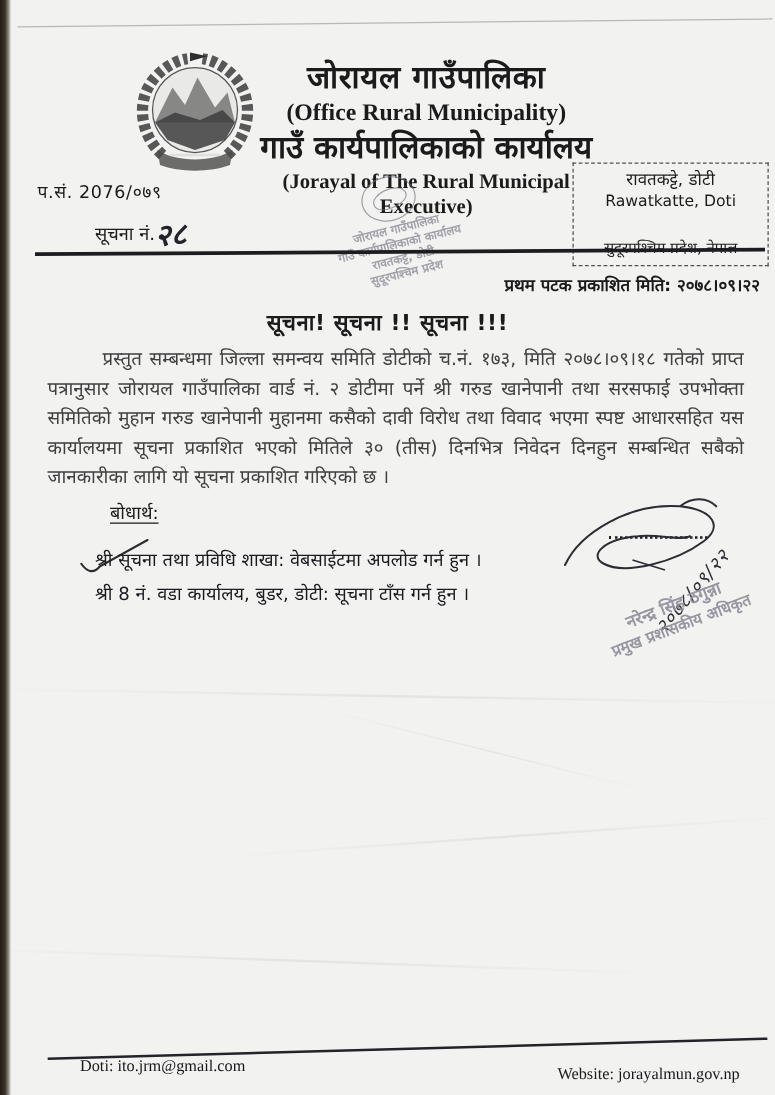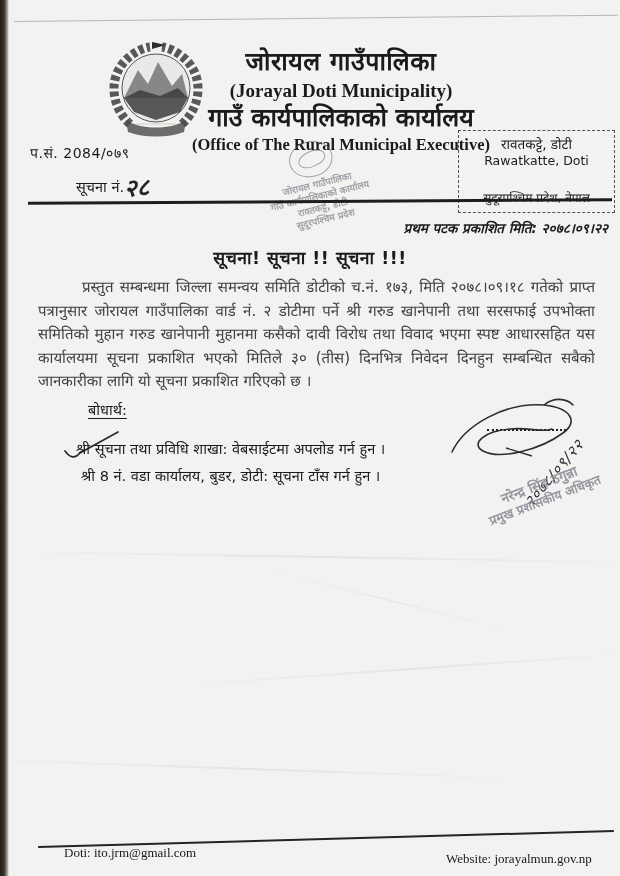--- a/index.html
+++ b/index.html
@@ -46,29 +46,29 @@
     border-radius:50%; position:relative; }
   .stamp-top .emblem::after { content:""; position:absolute; left:8px; top:9px; width:26px; height:14px;
     border:1.2px solid currentColor; border-radius:50% 60% 45% 55%; transform:rotate(-12deg); }
   .stamp-top .sline { font-size:9.5px; line-height:12px; font-weight:700; white-space:nowrap; }
 
   .header-rule { position:absolute; left:28px; top:200px; width:584px; height:2.6px;
     background:#1d1d1f; transform:rotate(-0.35deg); }
 
   
   .pub-date { position:absolute; left:350px; top:219px; width:258px; text-align:right;
-    font-size:13.5px; font-weight:700;font-style:italic; }
+    font-size:13.5px; font-weight:700; }
   .doc-title { position:absolute; left:30px; top:245px; width:560px; text-align:center;
     font-size:17.5px; font-weight:700; letter-spacing:.5px; }
   .body-par { position:absolute; left:38px; top:276px; width:557px; font-size:15px;
     line-height:23.5px; text-align:justify; text-indent:44px; color:#404040; }
 
   .bodhartha { position:absolute; left:88px; top:399px; font-size:14.5px; font-weight:400;
     text-decoration:underline; text-underline-offset:3px; }
-  .cc-list { position:absolute; left:76px; top:436px; font-size:14.5px; line-height:27px; color:#1a1a1e;text-align:center; }
+  .cc-list { position:absolute; left:76px; top:436px; font-size:14.5px; line-height:27px; color:#1a1a1e; }
   .tick { position:absolute; left:62px; top:429px; width:62px; height:34px; }
 
   
   .sig-dotted { position:absolute; left:487px; top:429px; width:79px; height:0;
     border-top:2.2px dotted #1d1d22; }
   .sig-scribble { position:absolute; left:446px; top:396px; width:142px; height:76px; }
   .sig-date { position:absolute; left:527px; top:494px; font-size:15px; font-style:italic;
     color:#2e2e36; transform:rotate(-50deg); transform-origin:0 50%; white-space:nowrap; letter-spacing:1px; }
   .name-stamp { position:absolute; left:458px; top:476px; width:168px; text-align:center;
     transform:rotate(-21deg); color:#8f8c98; opacity:.9; font-weight:700; }
@@ -106,26 +106,26 @@
       <ellipse cx="56" cy="48" rx="34" ry="34" fill="#e9eae7" stroke="#555" stroke-width="1"></ellipse>
       <path d="M24,58 L38,30 L48,44 L58,22 L72,46 L82,34 L88,58 Z" fill="#6e6e6e" opacity=".8"></path>
       <path d="M24,58 L40,50 L60,56 L78,48 L88,58 L80,72 L56,80 L34,72 Z" fill="#3d3d3d" opacity=".85"></path>
       <path d="M26,80 C40,90 72,90 86,80 L84,92 C68,98 44,98 28,92 Z" fill="#4a4a4a" opacity=".8"></path>
       <path d="M36,84 L76,84" stroke="#d8d8d4" stroke-width="2" opacity=".7"></path>
     </svg>
   </span>
 
   <div class="header-text">
     <div class="np-big">जोरायल गाउँपालिका</div>
-    <div class="org-en en-bold">(Jorayal Doti Municipality)</div>
+    <div class="org-en en-bold">(Office Rural Municipality)</div>
     <div class="office-np">गाउँ कार्यपालिकाको कार्यालय</div>
-    <div class="office-en en-bold">(Office of The Rural Municipal Executive)</div>
+    <div class="office-en en-bold">(Jorayal of The Rural Municipal Executive)</div>
   </div>
 
-  <div class="ref-no">प.सं. 2084/०७९</div>
+  <div class="ref-no">प.सं. 2076/०७९</div>
   <div class="notice-no">
     <span>सूचना नं.</span><span class="handwritten-no">२८</span>
   </div>
 
   <div class="address-box">
     <div class="l1">रावतकट्टे, डोटी</div>
     <div class="l2">Rawatkatte, Doti</div>
     <div class="l3">सुदूरपश्चिम प्रदेश, नेपाल</div>
   </div>
 

